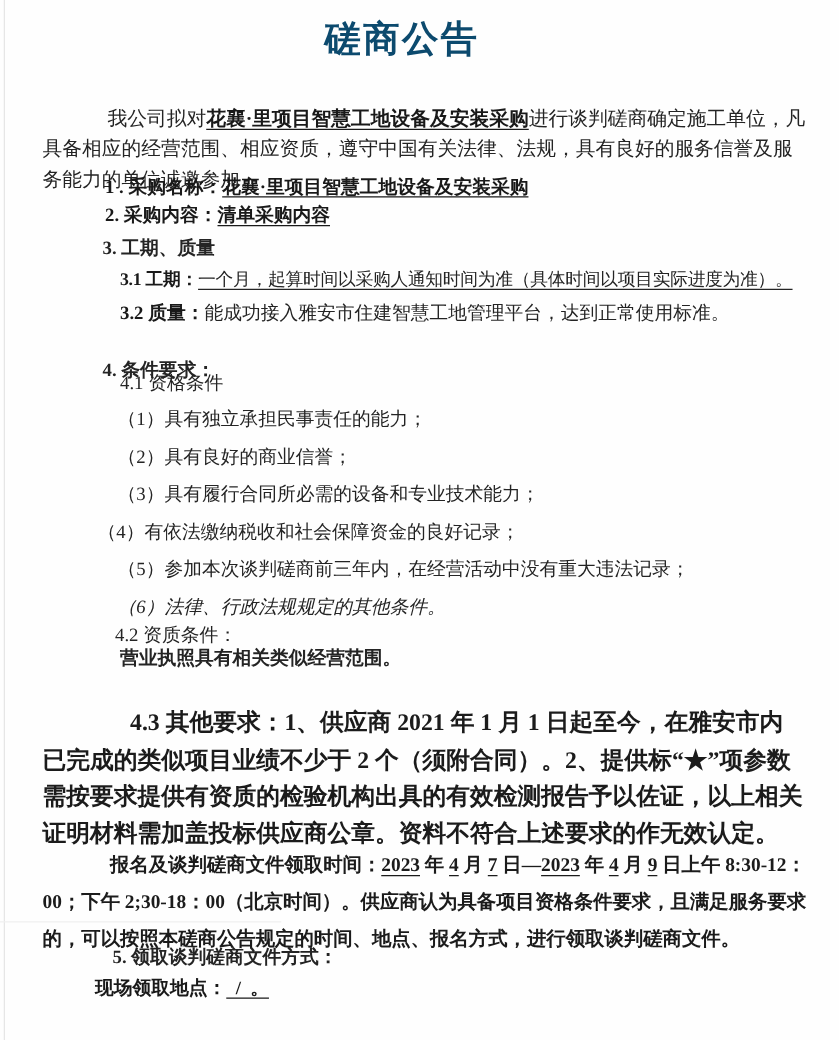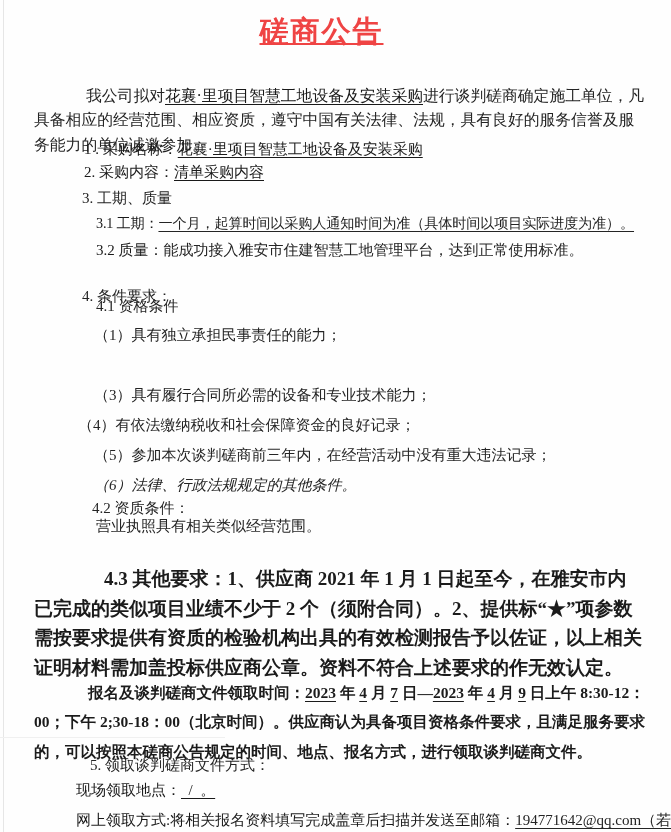--- a/index.html
+++ b/index.html
@@ -9,25 +9,25 @@
     font-family:"Liberation Serif","DejaVu Serif",serif;
     color:#222222;
   }
   .page{
     position:relative;width:671px;height:832px;
     background:#fefefe;overflow:hidden;
   }
   .scan-edge{position:absolute;left:3px;top:0;width:1px;height:832px;background:#e6e6e6;}
   .scan-fold{position:absolute;left:0;top:737px;width:225px;height:1px;background:#f0f0f0;}
   .abs{position:absolute;}
-  .b{font-weight:normal;color:#191919;}
+  .b{font-weight:bold;color:#191919;}
   .u{text-decoration:underline;text-underline-offset:3px;text-decoration-thickness:1px;}
   .title{
     left:0;top:12px;width:643px;text-align:center;
-    font-size:29px;font-weight:bold;letter-spacing:2px;color:#ef4444;text-decoration:underline;
+    font-size:29px;font-weight:bold;letter-spacing:2px;color:#0c4a6e;
   }
   .para{font-size:15.8px;line-height:24.5px;color:#242424;}
   .intro{left:34px;top:68px;width:612px;text-indent:52px;}
   .line{font-size:15px;white-space:nowrap;color:#242424;}
   .tight{font-size:14.2px;letter-spacing:-0.2px;}
   .p43{
     left:34px;top:545px;width:610px;
     font-size:19px;line-height:29.5px;text-indent:70px;
     font-weight:bold;color:#1b1b1b;
   }
@@ -57,30 +57,30 @@
 
   <div class="abs line tight" style="left:96px;top:214px;"><span class="b">3.1 工期：</span><span class="u">一个月，起算时间以采购人通知时间为准（具体时间以项目实际进度为准）。</span></div>
 
   <div class="abs line" style="left:96px;top:241px;"><span class="b">3.2 质量：</span><span>能成功接入雅安市住建智慧工地管理平台，达到正常使用标准。</span></div>
 
   <div class="abs line b" style="left:82px;top:264px;margin-top:23px;">4. 条件要求：</div>
 
   <div class="abs line" style="left:96px;top:297px;">4.1 资格条件</div>
 
   <div class="abs line" style="left:94px;top:326px;">（1）具有独立承担民事责任的能力；</div>
+  <div class="abs line" style="left:94px;top:356px;">（2）具有良好的商业信誉；</div>
   <div class="abs line" style="left:94px;top:386px;">（3）具有履行合同所必需的设备和专业技术能力；</div>
   <div class="abs line" style="left:78px;top:416px;">（4）有依法缴纳税收和社会保障资金的良好记录；</div>
   <div class="abs line" style="left:94px;top:446px;">（5）参加本次谈判磋商前三年内，在经营活动中没有重大违法记录；</div>
   <div class="abs line" style="left:94px;top:476px;font-style:italic;">（6）法律、行政法规规定的其他条件。</div>
 
   <div class="abs line" style="left:92px;top:499px;">4.2 资质条件：</div>
   <div class="abs line b" style="left:96px;top:517px;">营业执照具有相关类似经营范围。</div>
 
   <p class="abs p43">4.3 其他要求：1、供应商 2021 年 1 月 1 日起至今，在雅安市内已完成的类似项目业绩不少于 2 个（须附合同）。2、提供标“★”项参数需按要求提供有资质的检验机构出具的有效检测报告予以佐证，以上相关证明材料需加盖投标供应商公章。资料不符合上述要求的作无效认定。</p>
 
   <p class="abs pcollect"><span>报名及谈判磋商文件领取时间：</span><span><span class="u">2023</span><span> 年 </span><span class="u">4</span><span> 月 </span><span class="u">7</span><span> 日—</span><span class="u">2023</span><span> 年 </span><span class="u">4</span><span> 月 </span><span class="u">9</span><span> 日上午 8:30-12：00；下午 2;30-18：00（北京时间）。供应商认为具备项目资格条件要求，且满足服务要求的，可以按照本磋商公告规定的时间、地点、报名方式，进行领取谈判磋商文件。</span></span></p>
 
   <div class="abs line b" style="left:90px;top:756px;">5.  领取谈判磋商文件方式：</div>
 
   <div class="abs line" style="left:76px;top:781px;"><span class="b">现场领取地点：</span><span class="u b pre">  /  。</span></div>
 
-  <div class="abs line" style="left:76px;top:811px;"><span class="b">网上领取方式:</span><span class="b">将相关报名资料填写完成盖章后扫描并发送至邮箱：</span><span class="u">194771642@qq.com（若</span></div>
 </div>
 
 </body></html>

